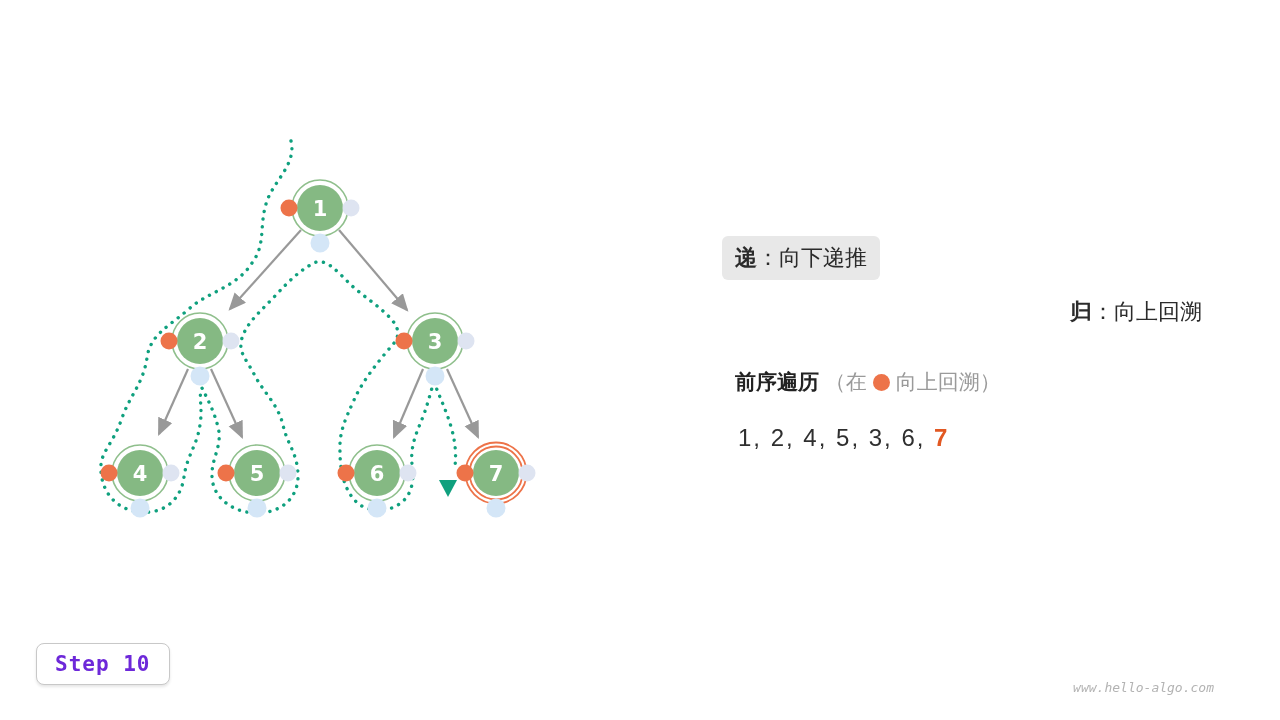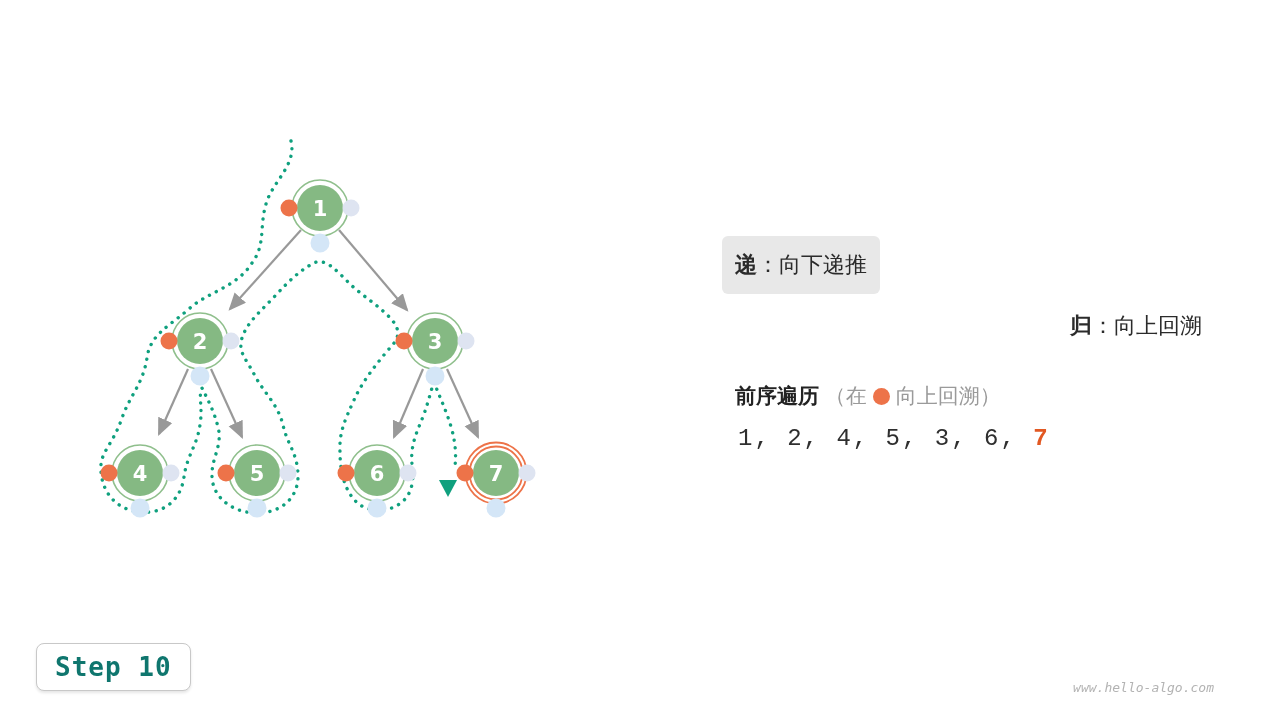--- a/index.html
+++ b/index.html
@@ -19,39 +19,39 @@
   .dot-orange{fill:#ed7349;}
   .dot-right{fill:#dee4f1;}
   .dot-bottom{fill:#d4e6f7;}
   .hl{fill:none;stroke:#ed7349;stroke-width:1.8;}
   .node-label{fill:#ffffff;font-family:"DejaVu Sans","Liberation Sans",sans-serif;
     font-weight:bold;font-size:21px;text-anchor:middle;dominant-baseline:central;}
 
   
   .legend{position:absolute;left:722px;top:236px;width:480px;color:#2b2b2b;}
   .legend-box{display:inline-block;background:#e8e8e8;border-radius:6px;
-    padding:14px 13px;font-size:22px;}
+    padding:7px 13px;font-size:22px;}
   .legend-line2{margin-top:17px;padding-left:13px;font-size:22px;text-align:right;}
   .key{font-weight:bold;}
   .trav-line{margin-top:41px;padding-left:13px;font-size:21px;}
   .trav-title{font-weight:bold;color:#222222;}
   .gray{color:#9a9a9a;}
   .inline-dot{display:inline-block;width:17px;height:17px;border-radius:50%;
     background:#ed7349;margin:0 6px;vertical-align:-2px;}
-  .sequence{margin-top:15px;padding-left:16px;
-    font-family:Liberation Mono, monospace;
+  .sequence{margin-top:28px;padding-left:16px;
+    font-family:Liberation Sans, sans-serif;
     font-size:24px;letter-spacing:2px;color:#2f2f2f;}
   .seq-current{color:#e25822;font-weight:bold;}
 
   
   .step-box{position:absolute;left:36px;top:643px;background:#ffffff;
     border:1.5px solid #c8c8c8;border-radius:8px;padding:8px 18px;
     box-shadow:0 2px 3px rgba(0,0,0,0.10);}
   .step-box span{font-family:"DejaVu Sans Mono","Liberation Mono",monospace;
-    font-weight:bold;font-size:26px;color:#0f766e;letter-spacing:1px;}
+    font-weight:bold;font-size:21px;color:#6d28d9;letter-spacing:1px;}
 
   
   .watermark{position:absolute;right:66px;top:680px;
     font-family:"DejaVu Sans Mono","Liberation Mono",monospace;
     font-size:13px;color:#b3b3b3;font-style:italic;}
 </style>
 </head>
 <body>
 
 <div class="canvas">

